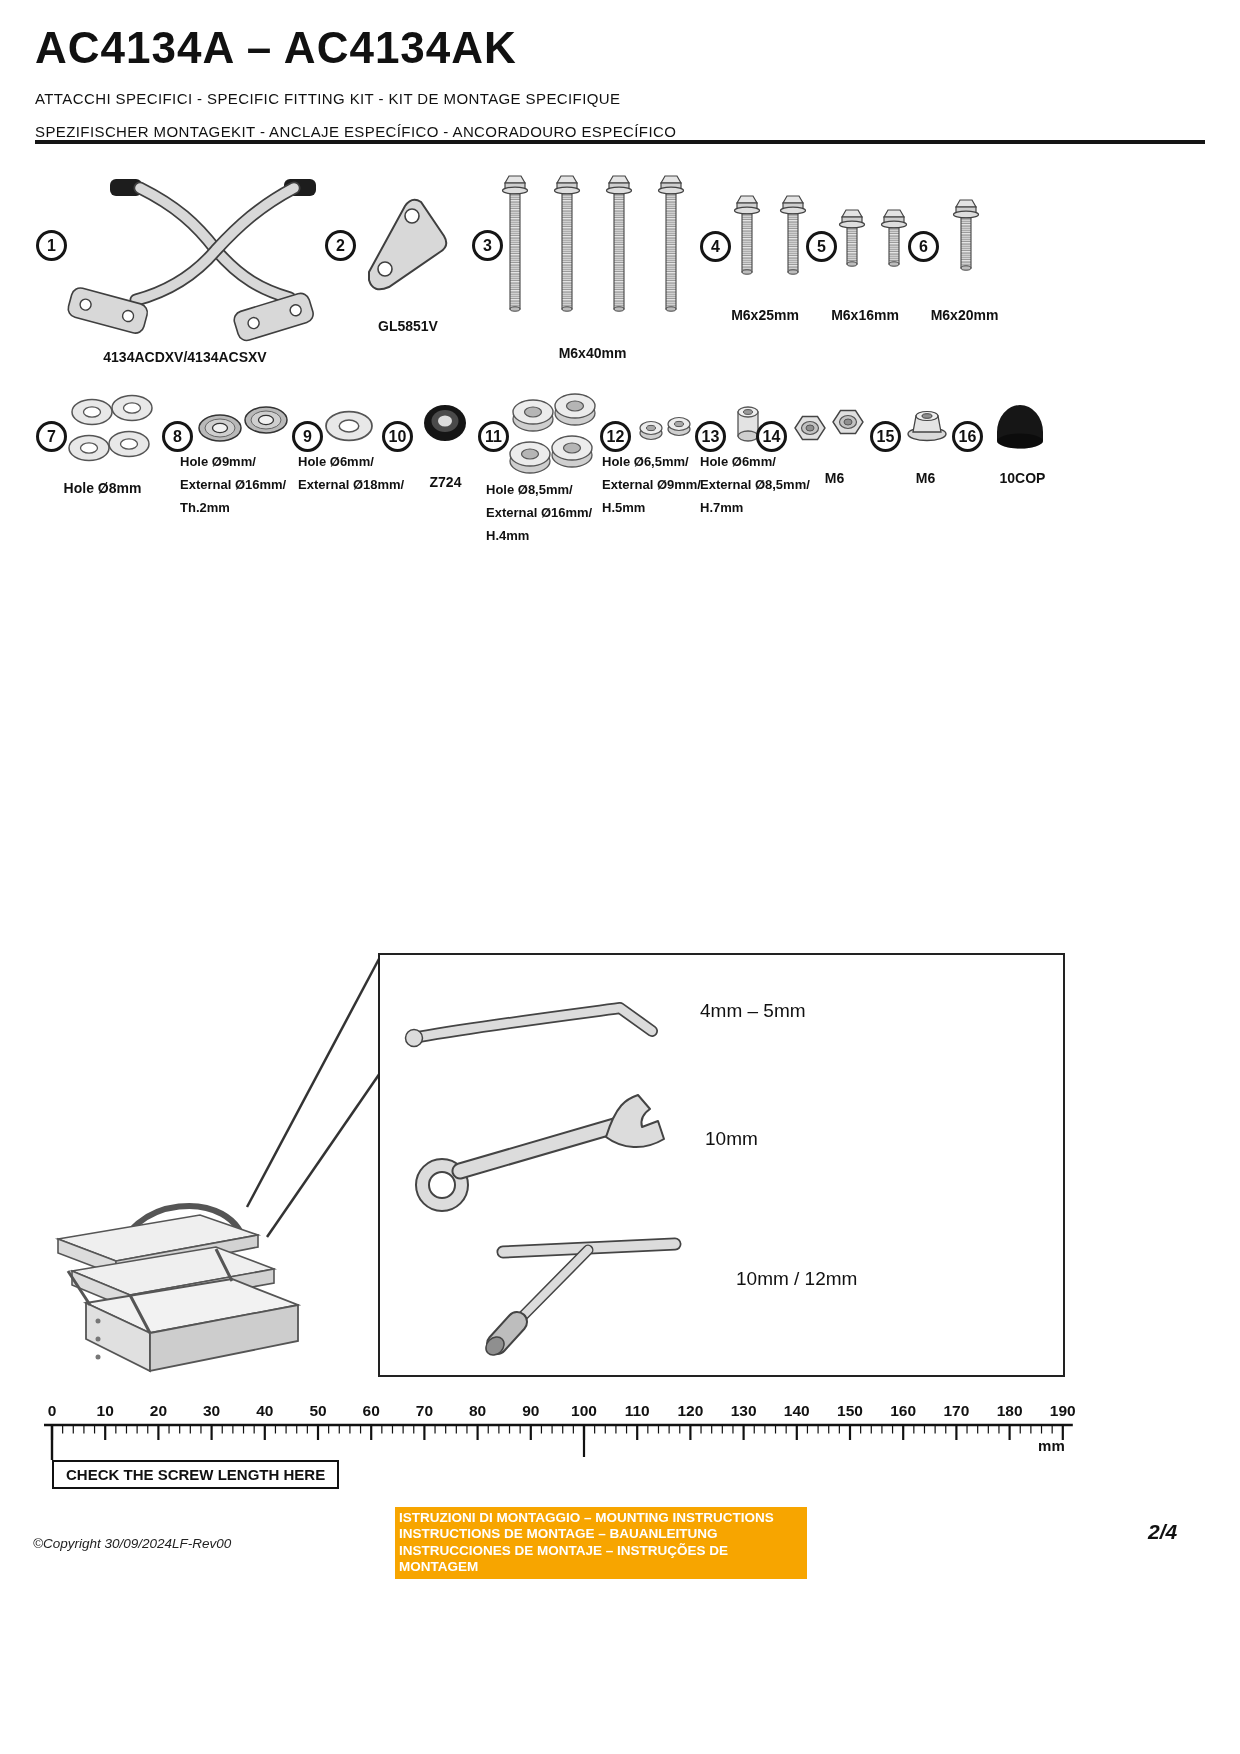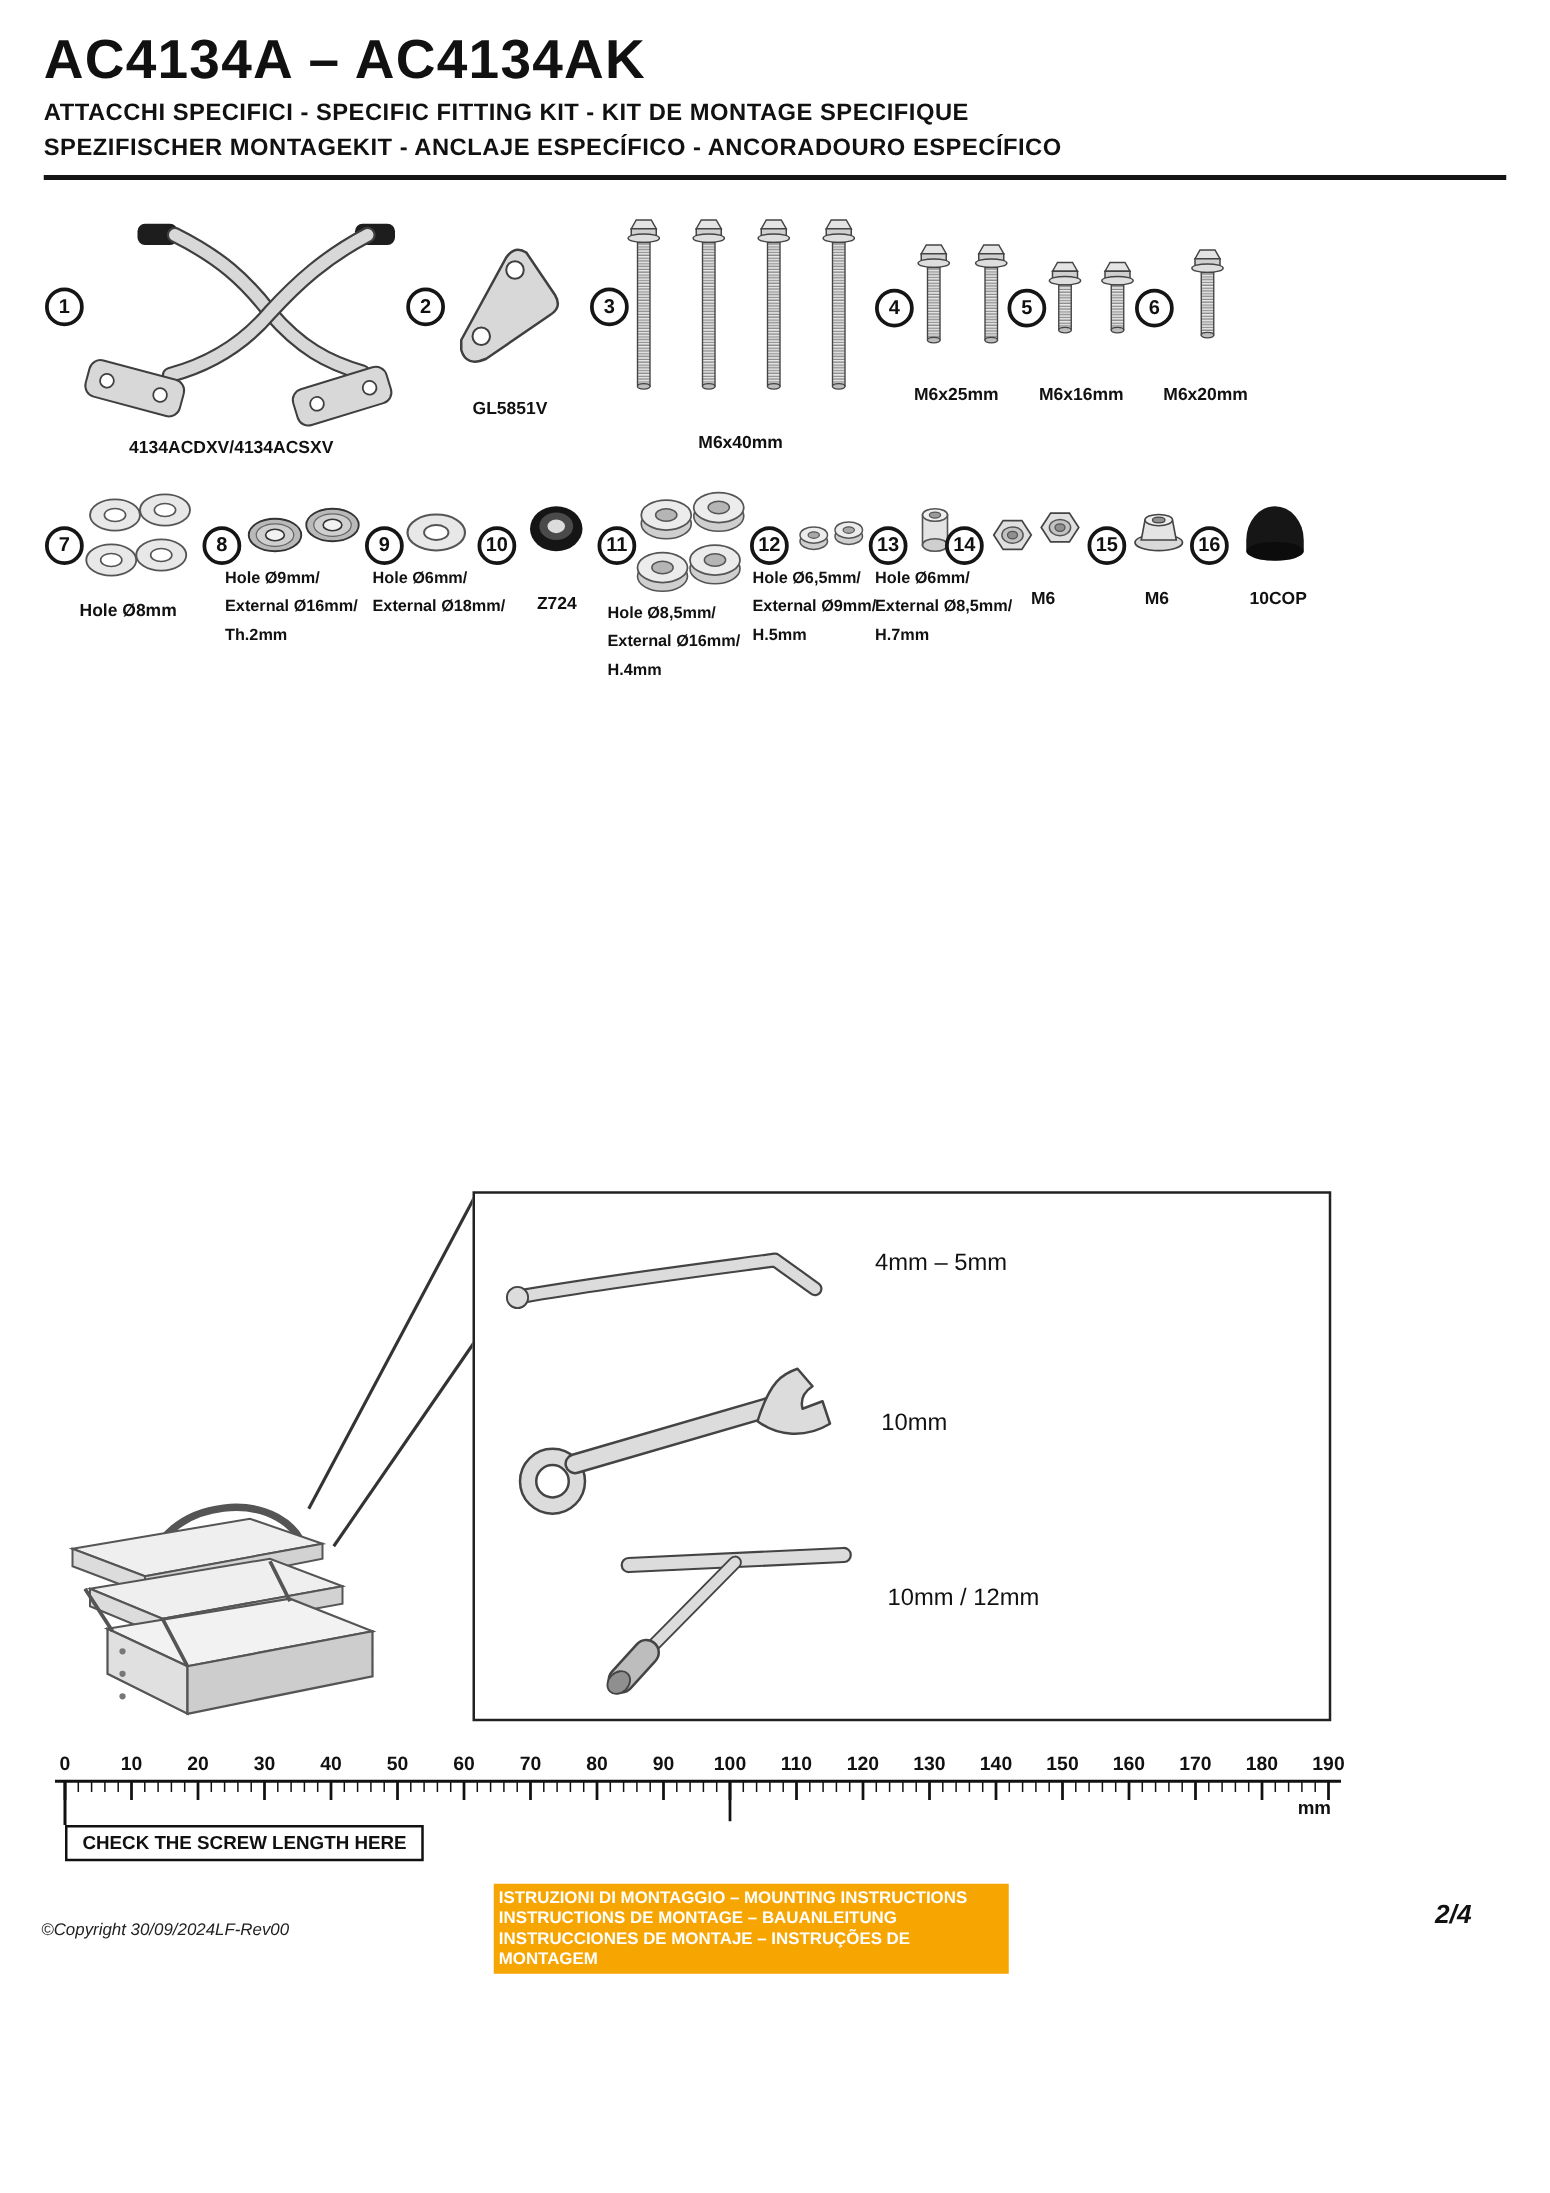--- a/index.html
+++ b/index.html
@@ -2,21 +2,21 @@
 <html><head>
 <meta charset="utf-8">
 <style>
   *{margin:0;padding:0;box-sizing:border-box}
   html,body{background:#fff}
   body{font-family:"Liberation Sans",sans-serif;color:#111}
   .page{position:relative;width:1240px;height:1754px;background:#fff;overflow:hidden}
   .abs{position:absolute}
   .hdr{position:absolute;left:35px;top:22px;width:1040px;}
   .title{font-size:44px;font-weight:bold;letter-spacing:1px;line-height:52px}
-  .sub{font-size:19px;font-weight:bold;letter-spacing:.4px;margin-top:6px}
+  .sub{font-size:15px;font-weight:normal;letter-spacing:.4px;margin-top:16px}
   .rule{position:absolute;left:35px;top:140px;width:1170px;height:4px;background:#151515}
   .badge{position:absolute;width:31px;height:31px;border:3px solid #151515;border-radius:50%;
          display:flex;align-items:center;justify-content:center;font-weight:bold;font-size:16px;background:#fff}
   .plabel{position:absolute;font-weight:bold;font-size:14px;text-align:center;white-space:nowrap}
   .plines{position:absolute;font-weight:bold;font-size:13px;line-height:23px;text-align:left;white-space:nowrap}
   .zoombox{position:absolute;left:378px;top:953px;width:687px;height:424px;border:2.5px solid #222;background:#fff}
   .tool-label{position:absolute;font-weight:normal;font-size:19px;white-space:nowrap}
   .checkbox-note{position:absolute;left:52px;top:1460px;border:2.5px solid #111;padding:4px 12px;
                  font-weight:bold;font-size:15px;background:#fff;white-space:nowrap}
   .footer-bar{position:absolute;left:395px;top:1507px;width:412px;padding:3px 4px;text-align:left;
@@ -341,21 +341,21 @@
 
   <svg class="abs" style="left:425px;top:1222px" width="290" height="140" viewBox="0 0 290 140">
     <path d="M78,30 L250,22" stroke="#444" stroke-width="13" stroke-linecap="round"></path>
     <path d="M78,30 L250,22" stroke="#dcdcdc" stroke-width="9.5" stroke-linecap="round"></path>
     <path d="M163,28 L92,100" stroke="#444" stroke-width="11" stroke-linecap="round"></path>
     <path d="M163,28 L92,100" stroke="#dcdcdc" stroke-width="8" stroke-linecap="round"></path>
     <path d="M92,100 L72,122" stroke="#444" stroke-width="22" stroke-linecap="round"></path>
     <path d="M92,100 L72,122" stroke="#bdbdbd" stroke-width="18" stroke-linecap="round"></path>
     <ellipse cx="70" cy="124" rx="10" ry="8" fill="#8f8f8f" stroke="#444" stroke-width="1.5" transform="rotate(-45 70 124)"></ellipse>
   </svg>
-  <div class="tool-label" style="left:710px;top:1268px">10mm / 12mm</div>
+  <div class="tool-label" style="left:736px;top:1268px">10mm / 12mm</div>
 
   <svg id="ruler-svg" class="abs" style="left:38px;top:1385px" width="1105" height="85" viewBox="0 0 1105 85">
       <line x1="6" y1="40" x2="1034.8000000000002" y2="40" stroke="#111" stroke-width="2.4"></line>
       <line x1="14" y1="40" x2="14" y2="55" stroke="#111" stroke-width="2.2"></line>
       <text x="14" y="31" text-anchor="middle" font-size="15.5" font-weight="bold" fill="#111" font-family="Liberation Sans, sans-serif">0</text>
       <line x1="24.64" y1="40" x2="24.64" y2="48.5" stroke="#111" stroke-width="1.2"></line>
       <line x1="35.28" y1="40" x2="35.28" y2="48.5" stroke="#111" stroke-width="1.2"></line>
       <line x1="45.92" y1="40" x2="45.92" y2="48.5" stroke="#111" stroke-width="1.2"></line>
       <line x1="56.56" y1="40" x2="56.56" y2="48.5" stroke="#111" stroke-width="1.2"></line>
       <line x1="67.2" y1="40" x2="67.2" y2="55" stroke="#111" stroke-width="2.2"></line>

